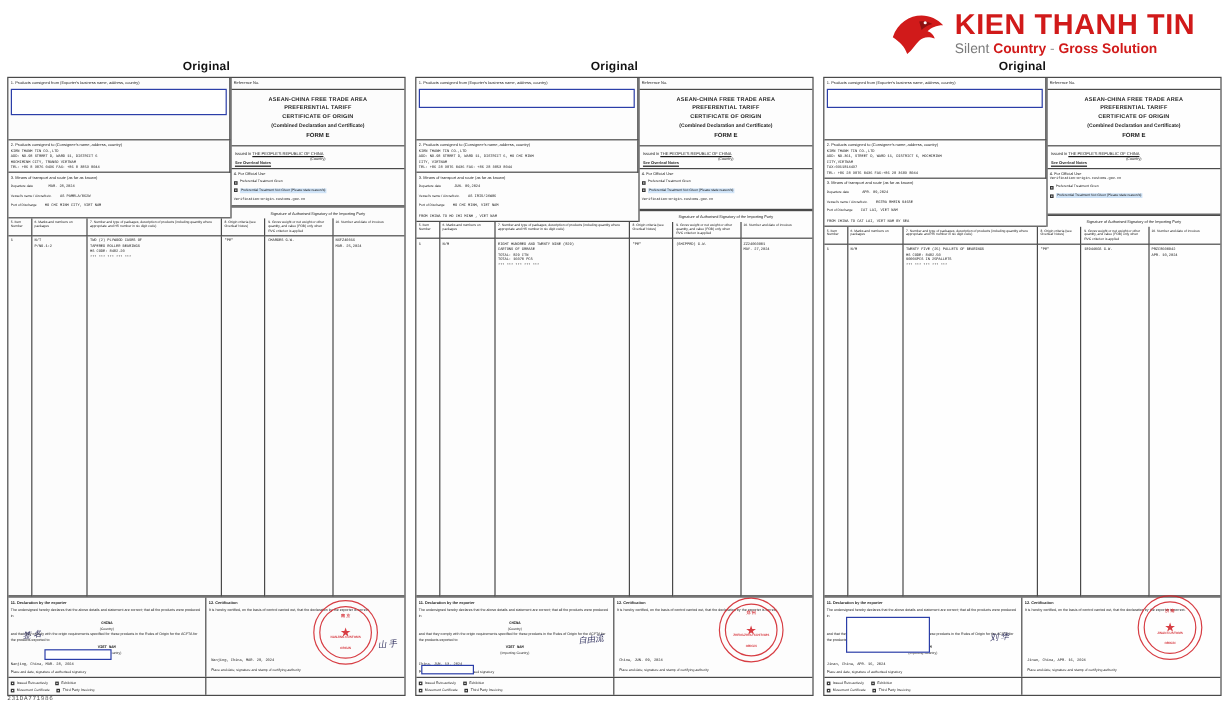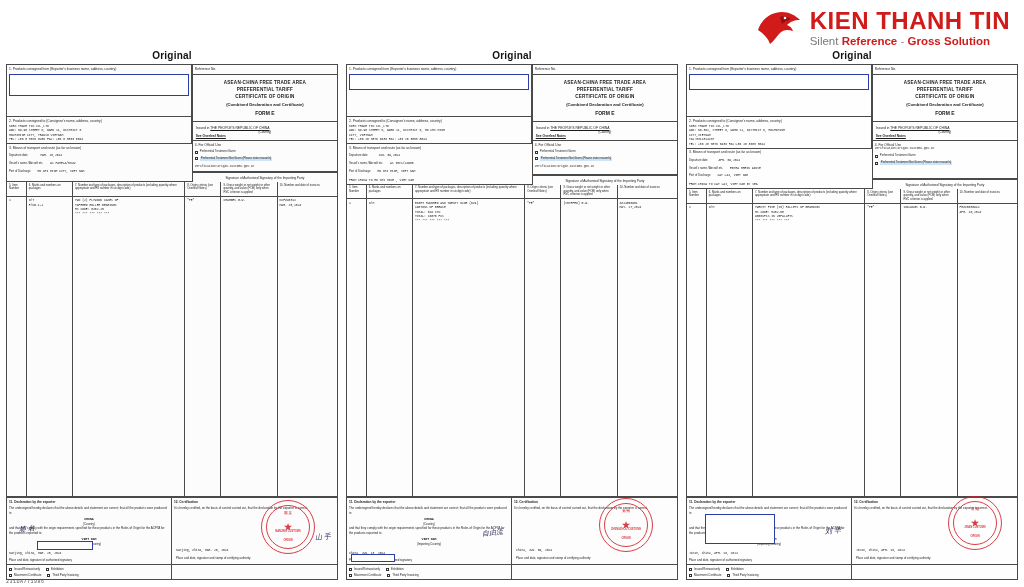--- a/index.html
+++ b/index.html
@@ -7,22 +7,22 @@
   body {
     width: 1024px; height: 587px;
     background: #ffffff;
     font-family: "Liberation Sans", sans-serif;
     position: relative;
     overflow: hidden;
   }
 
   
   .brand {
-    position: absolute; top: 8px; right: 14px;
-    display: flex; align-items: flex-start; gap: 8px;
+    position: absolute; top: 8px; right: 28px;
+    display: flex; align-items: center; gap: 8px;
   }
   .brand-logo { width: 46px; height: 38px; position: relative; }
   .brand-text { text-align: left; line-height: 1.05; }
   .brand-name {
     font-size: 24px; font-weight: bold; letter-spacing: .5px;
     color: #d11a1a;
   }
   .brand-tag { font-size: 11.5px; color: #7a7a7a; margin-top: 2px; }
   .brand-tag b { color: #d11a1a; font-weight: bold; }
   .brand-tag .sep { color: #9a9a9a; }
@@ -160,21 +160,21 @@
     <svg viewBox="0 0 46 38" width="46" height="38" aria-hidden="true">
       <path d="M2 22 C6 10 16 4 26 4 C33 4 39 7 44 12 C38 12 34 14 31 17 C34 18 36 20 37 23 C31 21 27 22 24 25 C21 28 18 33 14 36 C12 30 8 26 2 22 Z" fill="#d11a1a"></path>
       <path d="M24 9 C28 8 32 9 35 11 C31 12 28 14 26 16 Z" fill="#8f1010"></path>
       <circle cx="29" cy="10" r="1.3" fill="#fff"></circle>
     </svg>
   </div>
   <div class="brand-text">
     <div class="brand-name">KIEN THANH TIN</div>
     <div class="brand-tag">
       <span>Silent</span>
-      <b>Reference</b>
+      <b>Country</b>
       <span class="sep">-</span>
       <b>Gross Solution</b>
     </div>
   </div>
 </div>
 
 <div class="sheets">
 
   <div class="sheet s1">
     <div class="sheet-title">Original</div>

